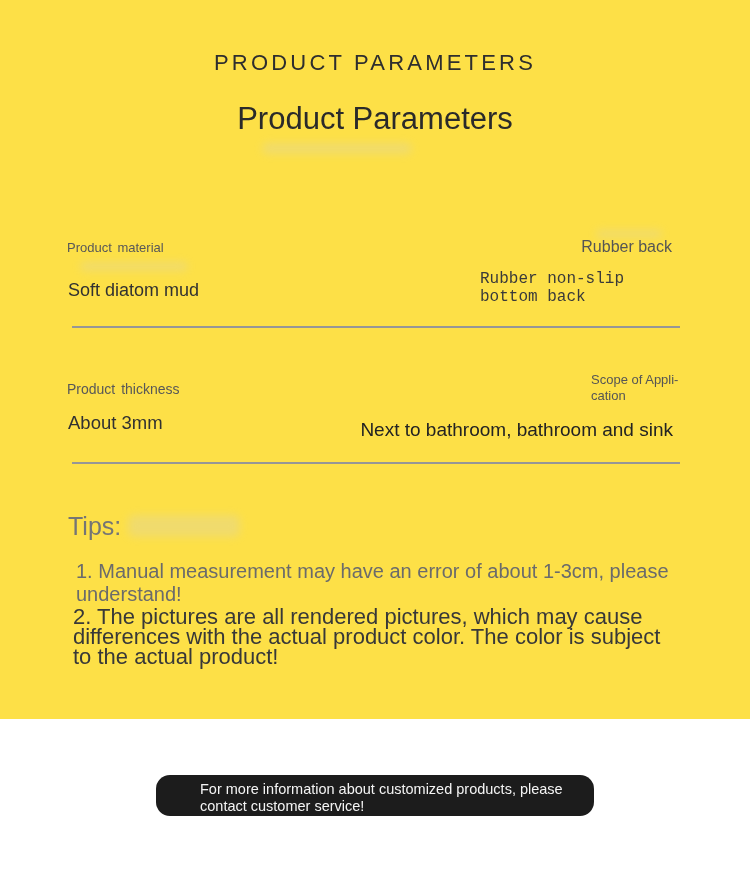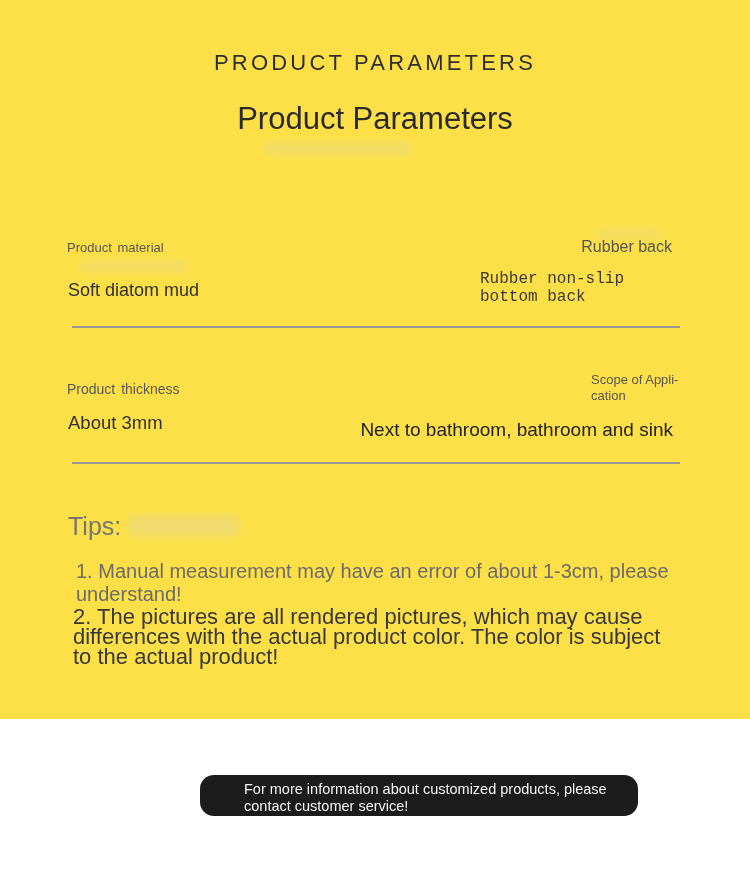--- a/index.html
+++ b/index.html
@@ -87,21 +87,20 @@
     position: absolute; left: 73px; top: 666px; width: 600px;
     font-size: 16.5px; line-height: 32px; color: #333333;
   }
 
   .footer-pill {
     position: absolute; left: 156px; top: 775px;
     width: 438px; height: 41px;
     background: #1c1c1c; border: none; border-radius: 14px;
     cursor: pointer; text-align: left;
     display: block;
-    margin-left: 44px;
   }
   .footer-pill-text {
     display: block; padding: 4px 20px 0 44px;
     font-size: 14.5px; line-height: 16.5px; color: #f4f4f4;
     font-family: "Liberation Sans", "DejaVu Sans", sans-serif;
   }
 </style>
 </head>
 <body>
 

